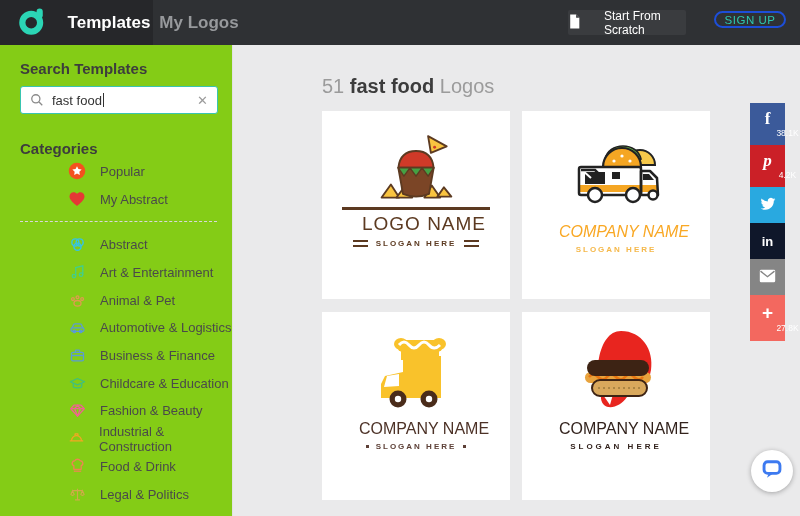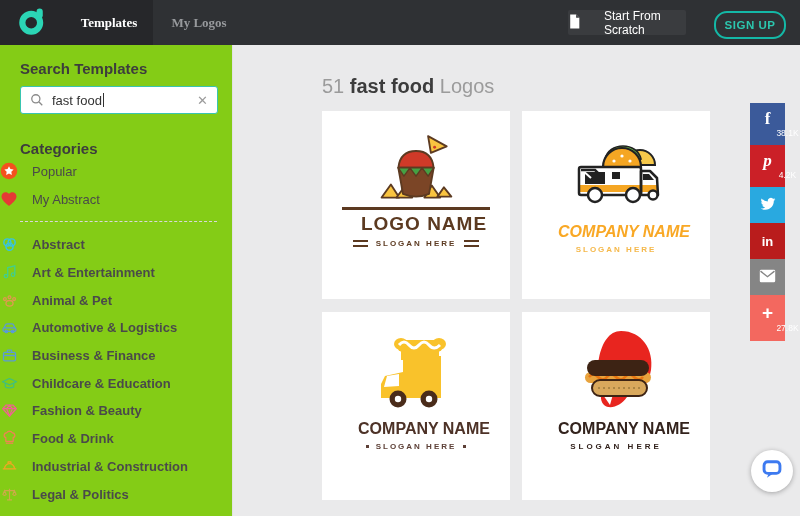--- a/index.html
+++ b/index.html
@@ -4,58 +4,58 @@
 <style>
   * { margin:0; padding:0; box-sizing:border-box; }
   html,body { width:800px; height:516px; overflow:hidden; }
   body { font-family:"Liberation Sans", sans-serif; background:#eaeaeb; position:relative; }
 
   
   .navbar { position:absolute; top:0; left:0; width:800px; height:45px; background:#2f3134; }
   .brand-box { position:absolute; left:0; top:0; width:65px; height:45px; background:#26272a;
                display:flex; align-items:center; justify-content:center; }
   .tab { position:absolute; top:0; height:45px; display:flex; align-items:center; justify-content:center;
-         font-size:13px; font-weight:bold; cursor:pointer;font-family:Liberation Serif, serif; }
+         font-size:17px; font-weight:bold; cursor:pointer; }
   .tab-active { left:65px; width:88px; background:#26272a; color:#ffffff; }
   .tab-idle   { left:153px; width:92px; color:#97999c; }
   .scratch-btn { position:absolute; left:568px; top:10px; width:118px; height:25px; background:#3a3c3f;
                  border-radius:2px; display:flex; align-items:center; justify-content:center; gap:23px;
                  color:#ffffff; font-size:12px; cursor:pointer; }
-  .signup-btn { position:absolute; left:714px; top:11px; width:72px; height:28px; border:2px solid #14b8a6;
-                border-radius:13px; color:#2cc7ae; font-size:11.5px; font-weight:bold; letter-spacing:.5px;
+  .signup-btn { position:absolute; left:714px; top:11px; width:72px; height:17px; border:2px solid #1d4ed8;
+                border-radius:13px; color:#2cc7ae; font-size:11.5px; font-weight:normal; letter-spacing:.5px;
                 display:flex; align-items:center; justify-content:center; background:transparent; cursor:pointer; }
 
   
   .sidebar { position:absolute; top:45px; left:0; width:233px; height:471px; background:#84cc16;
              border-right:1px solid #e2e2e2; }
   .side-heading { position:absolute; left:20px; font-size:15px; font-weight:bold; color:#3d3d3d; }
   .search-box { position:absolute; left:20px; top:41px; width:198px; height:28px; background:#ffffff;
                 border:1px solid #39c5b0; border-radius:3px; display:flex; align-items:center; padding:0 9px; }
   .search-box .mag { flex:0 0 auto; margin-right:8px; display:flex; }
   .search-text { flex:1; font-size:13px; color:#333333; white-space:nowrap; }
   .caret { display:inline-block; width:1.5px; height:14px; background:#333; vertical-align:-2px; margin-left:1px; }
   .clear-x { flex:0 0 auto; color:#9b9b9b; font-size:13px; cursor:pointer; line-height:1; }
 
   .quick-list { position:absolute; left:0; top:112px; width:233px; }
   .cat-list   { position:absolute; left:0; top:186px; width:233px; }
-  .side-item { height:28px; display:flex; align-items:center; cursor:pointer; }
-  .cat-list .side-item { height:27.7px;font-weight:bold; }
+  .side-item { height:28px; display:flex; align-items:center; padding-left:26px; cursor:pointer;margin-left:42px; }
+  .cat-list .side-item { height:27.7px; }
   .side-item .ic { width:18px; height:18px; margin-right:14px; display:flex; align-items:center; justify-content:center; }
   .side-item .lbl { font-size:13px; color:#4a4a4a; }
   .divider { position:absolute; left:20px; right:15px; top:176px; border-top:1px dashed #d8d8d8; }
 
   
   .content { position:absolute; top:45px; left:233px; width:567px; height:471px; }
   .results-line { position:absolute; left:89px; top:30px; font-size:20px; color:#9b9b9b; }
   .results-line b { color:#3c3c3c; }
   .grid { position:absolute; left:89px; top:66px; display:grid;
           grid-template-columns:188px 188px; grid-auto-rows:188px; column-gap:12px; row-gap:13px; }
   .card { background:#ffffff; display:flex; flex-direction:column; align-items:center; cursor:pointer; }
   .card svg.art { display:block; margin-top:14px; }
-  .c-title { font-weight:bold; text-align:left;margin-left:16px; }
+  .c-title { font-weight:normal; text-align:left;margin-left:16px; }
   .c-slogan { font-weight:bold; text-align:center; letter-spacing:2px; font-size:8px; margin-top:4px; }
   
   .rule { width:148px; height:3px; background:#5c3a21; margin:2px 0 3px; }
   .t1 { font-size:19px; letter-spacing:1px; color:#5c3a21; }
   .s1 { color:#5c3a21; display:flex; align-items:center; gap:8px; }
   .dbar { width:15px; height:7px; border-top:2.5px solid #5c3a21; border-bottom:2.5px solid #5c3a21; }
   
   .t2 { font-size:16px; font-style:italic; color:#f9a825; margin-top:4px; }
   .s2 { color:#f5b84a; }
   
@@ -68,21 +68,21 @@
 
   
   .share { position:absolute; top:103px; right:15px; width:35px; display:flex; flex-direction:column; }
   .sh { width:35px; display:flex; flex-direction:column; align-items:center; justify-content:center;
         color:#fff; cursor:pointer; }
   .sh .glyph { line-height:1; }
   .sh .cnt { font-size:8.5px; margin-top:1px; }
   .sh-fb { height:42px; background:#3b5a9a; font-weight:bold; font-size:17px; font-family:"Liberation Serif", serif; }
   .sh-pin{ height:42px; background:#cb2027; font-weight:bold; font-size:17px; font-style:italic; font-family:"Liberation Serif", serif; }
   .sh-tw { height:36px; background:#29a9e0; }
-  .sh-li { height:36px; background:#b91c1c; font-weight:bold; font-size:13px; }
+  .sh-li { height:36px; background:#0f172a; font-weight:bold; font-size:13px; }
   .sh-ml { height:36px; background:#858585; }
   .sh-pl { height:46px; background:#f3685f; font-weight:bold; font-size:19px; }
   .sh-fb .cnt, .sh-pin .cnt, .sh-pl .cnt { font-family:"Liberation Sans", sans-serif; font-style:normal; font-weight:normal;margin-left:40px; }
 
   
   .chat { position:absolute; left:751px; top:450px; width:42px; height:42px; border-radius:50%;
           background:#ffffff; box-shadow:0 1px 5px rgba(0,0,0,.3); display:flex; align-items:center;
           justify-content:center; cursor:pointer; }
 </style>
 </head>
@@ -220,35 +220,35 @@
       <span class="ic">
         <svg width="17" height="17" viewBox="0 0 24 24" fill="none" stroke="#f06292" stroke-width="1.8" stroke-linejoin="round">
           <path d="M7 4.5h10l4.5 5L12 20 2.5 9.5z"></path>
             <path d="M2.5 9.5h19M12 20L8 9.5 12 4.5l4 5z"></path>
         </svg>
       </span>
       <span class="lbl">Fashion &amp; Beauty</span>
     </div>
     <div class="side-item">
       <span class="ic">
+        <svg width="17" height="17" viewBox="0 0 24 24" fill="none" stroke="#f5a623" stroke-width="1.8" stroke-linejoin="round">
+          <path d="M5 15a7 7 0 0 1 14 0"></path>
+            <path d="M2.5 15.5h19M10 8V5.5h4V8"></path>
+        </svg>
+      </span>
+      <span class="lbl">Industrial &amp; Construction</span>
+    </div>
+    <div class="side-item">
+      <span class="ic">
         <svg width="17" height="17" viewBox="0 0 24 24" fill="none" stroke="#ef8354" stroke-width="1.8" stroke-linejoin="round">
           <path d="M6.8 10.7A3.5 3.5 0 0 1 8 3.9a4.8 4.8 0 0 1 8 0 3.5 3.5 0 0 1 1.2 6.8V16H6.8z"></path>
           <path d="M6.8 18.6h10.4"></path>
         </svg>
       </span>
       <span class="lbl">Food &amp; Drink</span>
-    </div>
-    <div class="side-item">
-      <span class="ic">
-        <svg width="17" height="17" viewBox="0 0 24 24" fill="none" stroke="#f5a623" stroke-width="1.8" stroke-linejoin="round">
-          <path d="M5 15a7 7 0 0 1 14 0"></path>
-            <path d="M2.5 15.5h19M10 8V5.5h4V8"></path>
-        </svg>
-      </span>
-      <span class="lbl">Industrial &amp; Construction</span>
     </div>
     <div class="side-item">
       <span class="ic">
         <svg width="17" height="17" viewBox="0 0 24 24" fill="none" stroke="#cfa94a" stroke-width="1.6">
           <path d="M12 4v15M8.5 19.5h7M5 6.5h14"></path>
           <path d="M5 6.5l-2.3 5.5a2.8 2.8 0 0 0 4.6 0zM19 6.5l-2.3 5.5a2.8 2.8 0 0 0 4.6 0z"></path>
         </svg>
       </span>
       <span class="lbl">Legal &amp; Politics</span>
     </div>

